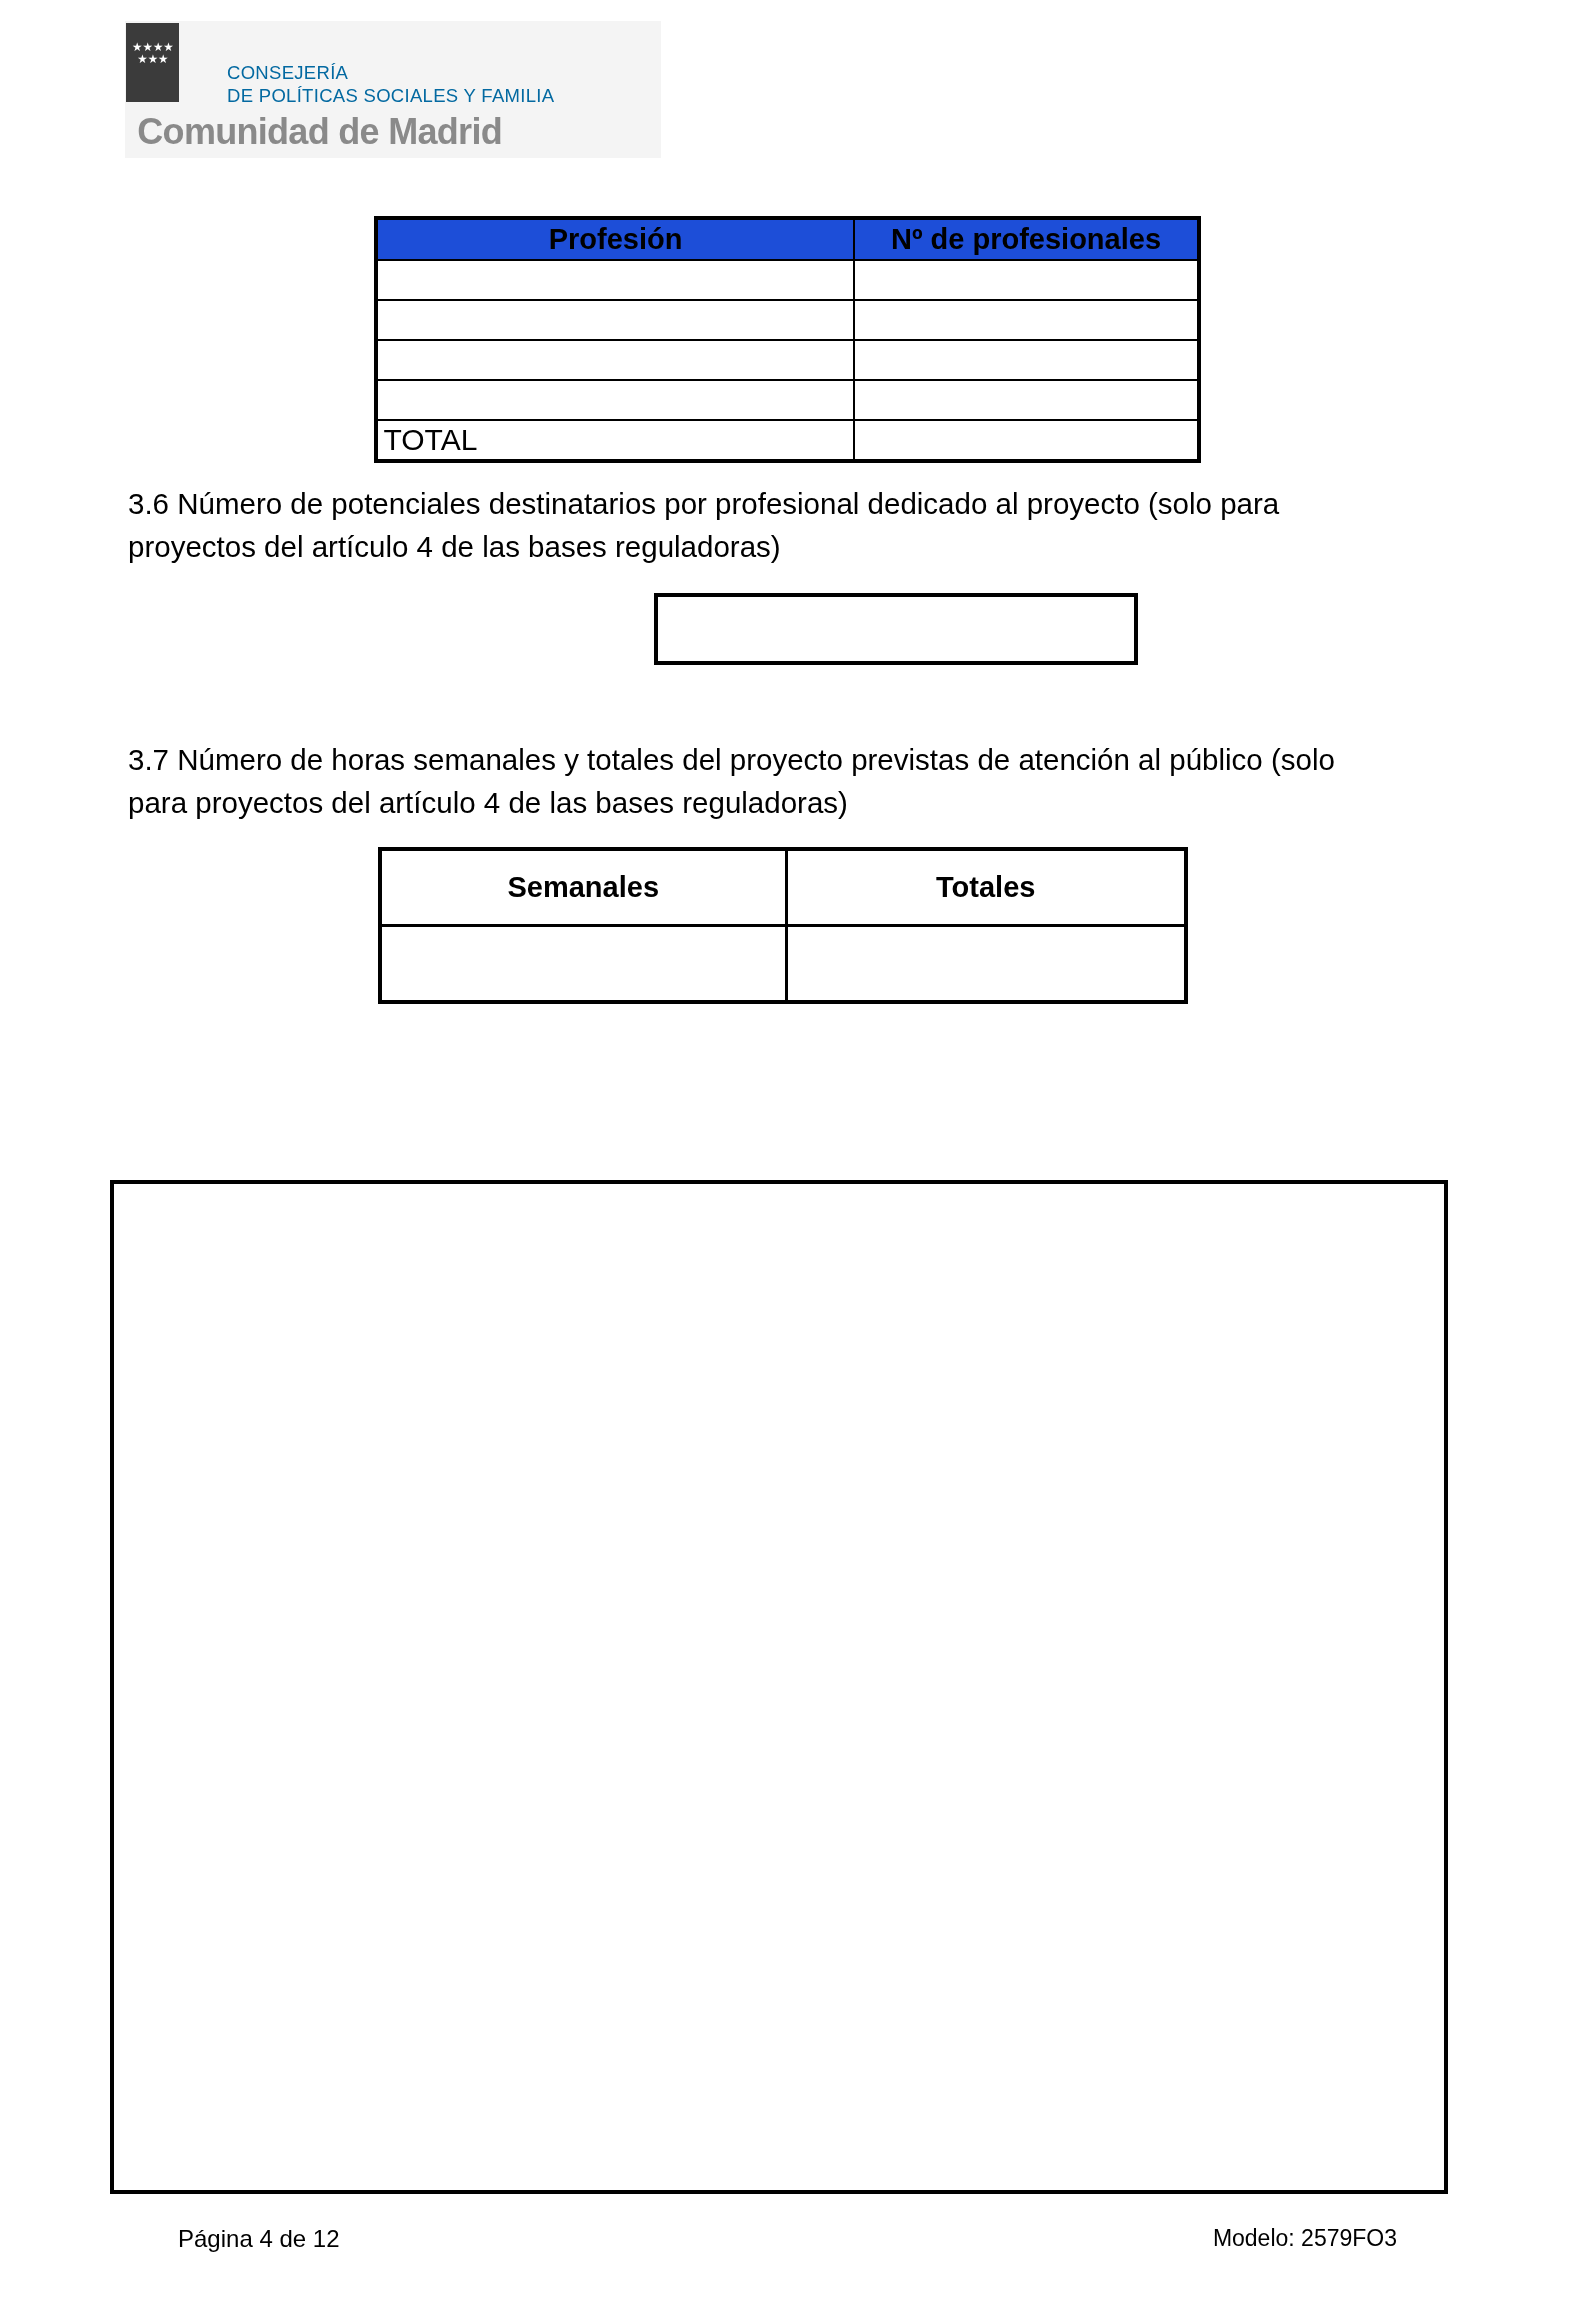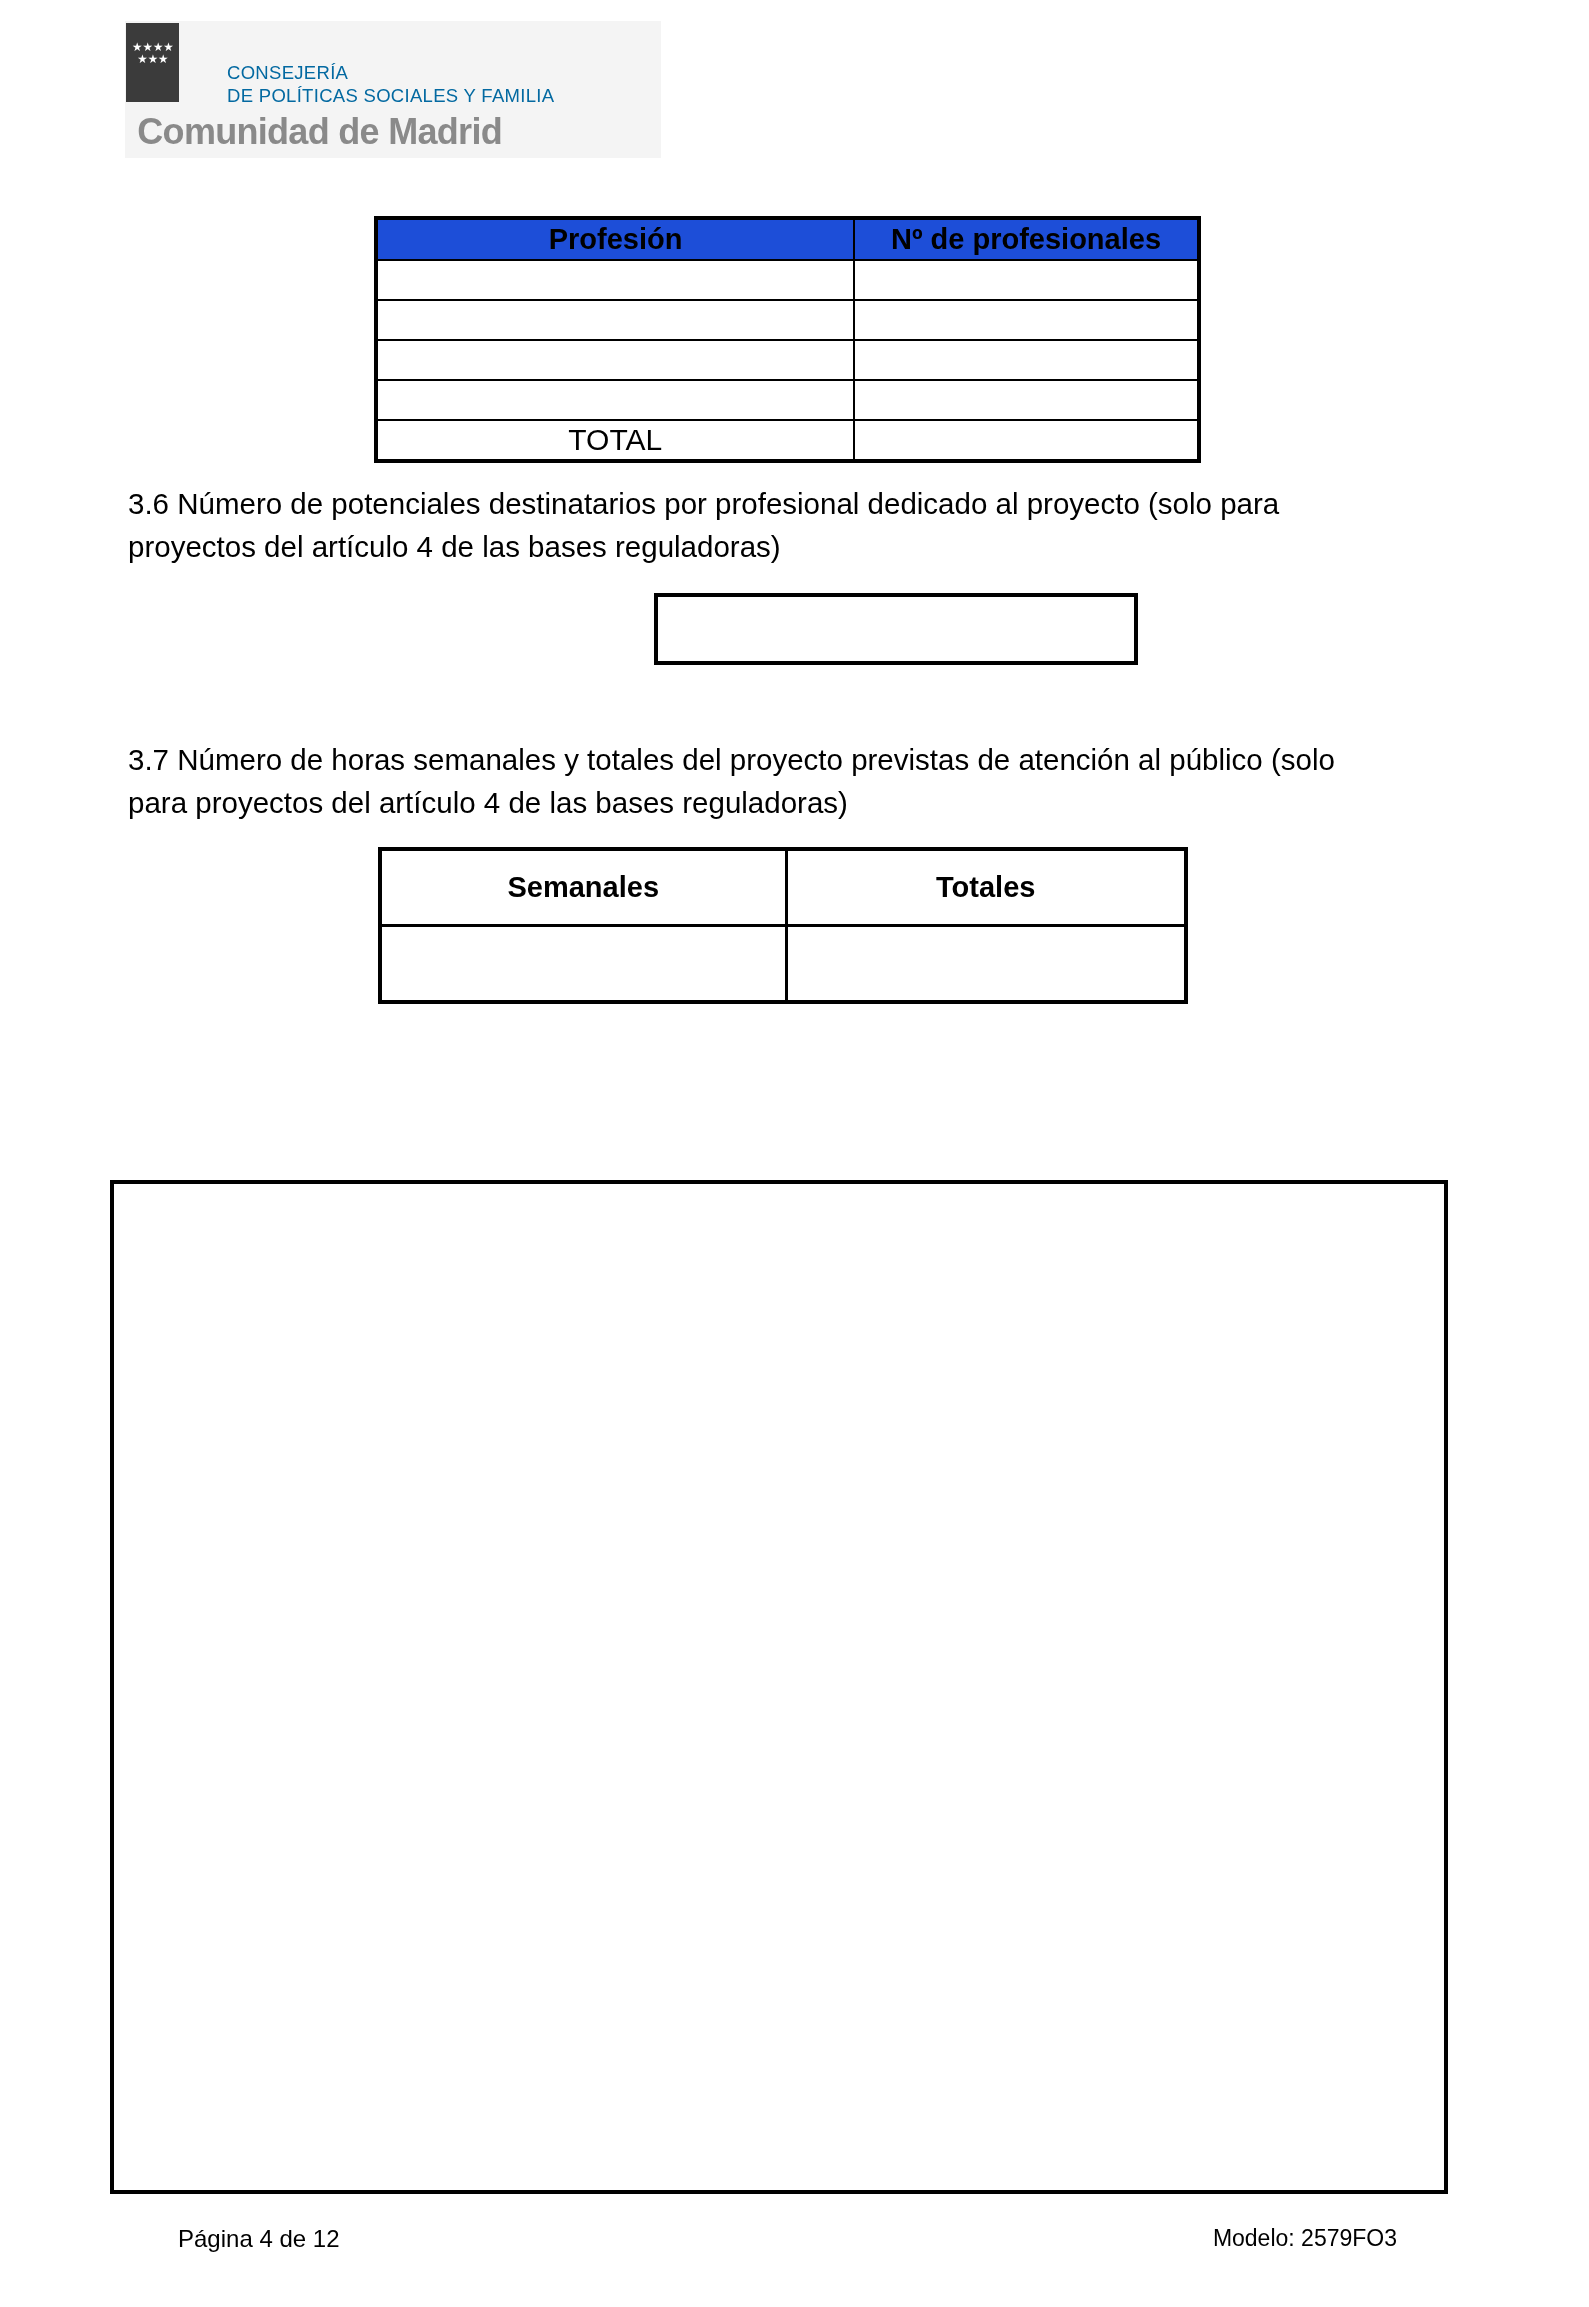--- a/index.html
+++ b/index.html
@@ -20,21 +20,21 @@
   .stars.r2 { line-height:12.3px; }
   .consejeria { position:absolute; left:66px; top:40px; font-size:18.5px; line-height:23px; color:#0369a1; letter-spacing:0.3px; white-space:nowrap;margin-left:36px; }
   .brand { position:absolute; left:12.3px; top:90px; font-size:36px; font-weight:bold; color:#8a8a8a; letter-spacing:-0.7px; white-space:nowrap; }
 
   
   table { border-collapse:collapse; table-layout:fixed; }
   .prof-table { position:absolute; left:374px; top:216px; width:823px; border:4.1px solid #000; }
   .prof-table th, .prof-table td { border:2.7px solid #000; padding:0 5.5px; overflow:hidden; }
   .prof-table th { height:39px; background:#1d4ed8; font-size:29px; font-weight:bold; text-align:center; vertical-align:middle; }
   .prof-table td { height:38px; font-size:30px; vertical-align:middle; }
-  .prof-table td.total-label { text-align:center; padding-right:6px; }
+  .prof-table td.total-label { text-align:left; padding-right:6px; }
 
   .hours-table { position:absolute; left:378px; top:847px; width:806px; border:4.1px solid #000; }
   .hours-table th, .hours-table td { border:3.4px solid #000; padding:0 5.5px; overflow:hidden; }
   .hours-table th { height:73px; background:#ffffff; font-size:29px; font-weight:bold; text-align:center; vertical-align:middle; }
   .hours-table td { height:73px; font-size:30px; vertical-align:middle; }
 
   
   .para { position:absolute; left:128px; width:1331px; font-size:29.5px; line-height:43px; }
   .para .ln { white-space:nowrap; }
   .para .ln.justify { white-space:normal; text-align:justify; text-align-last:justify; }

